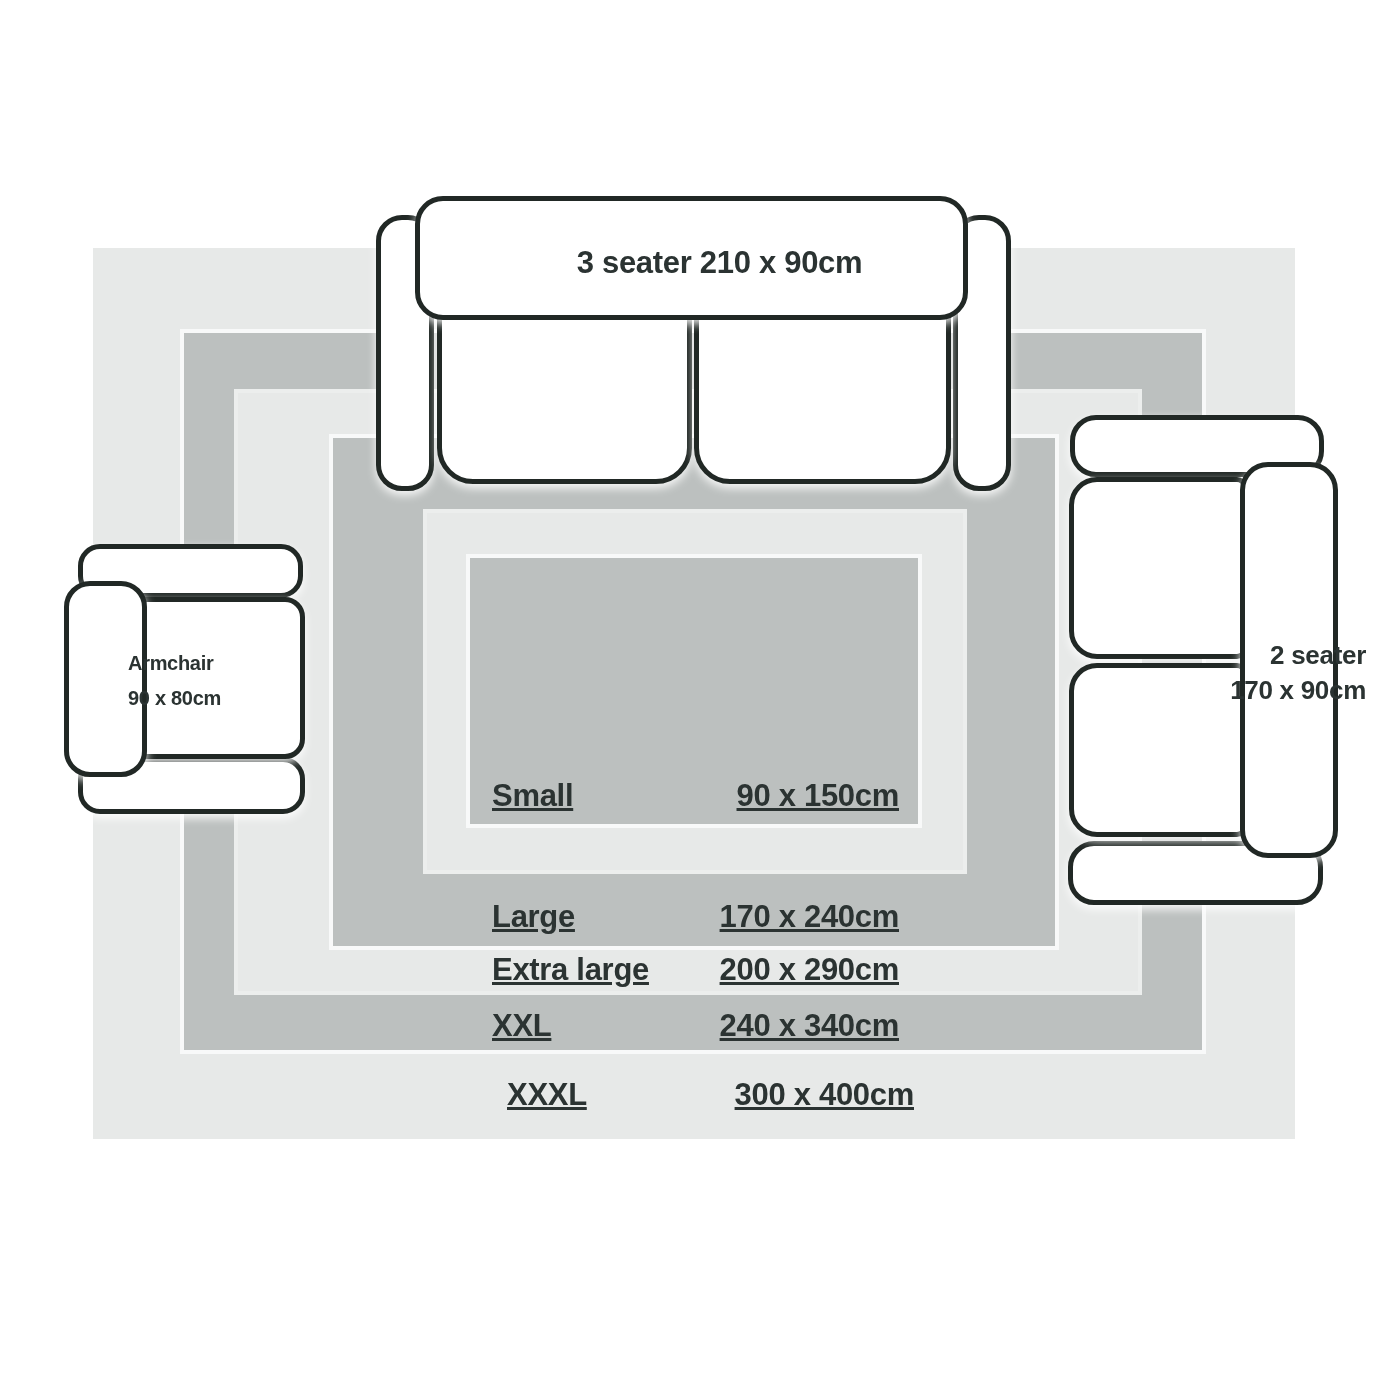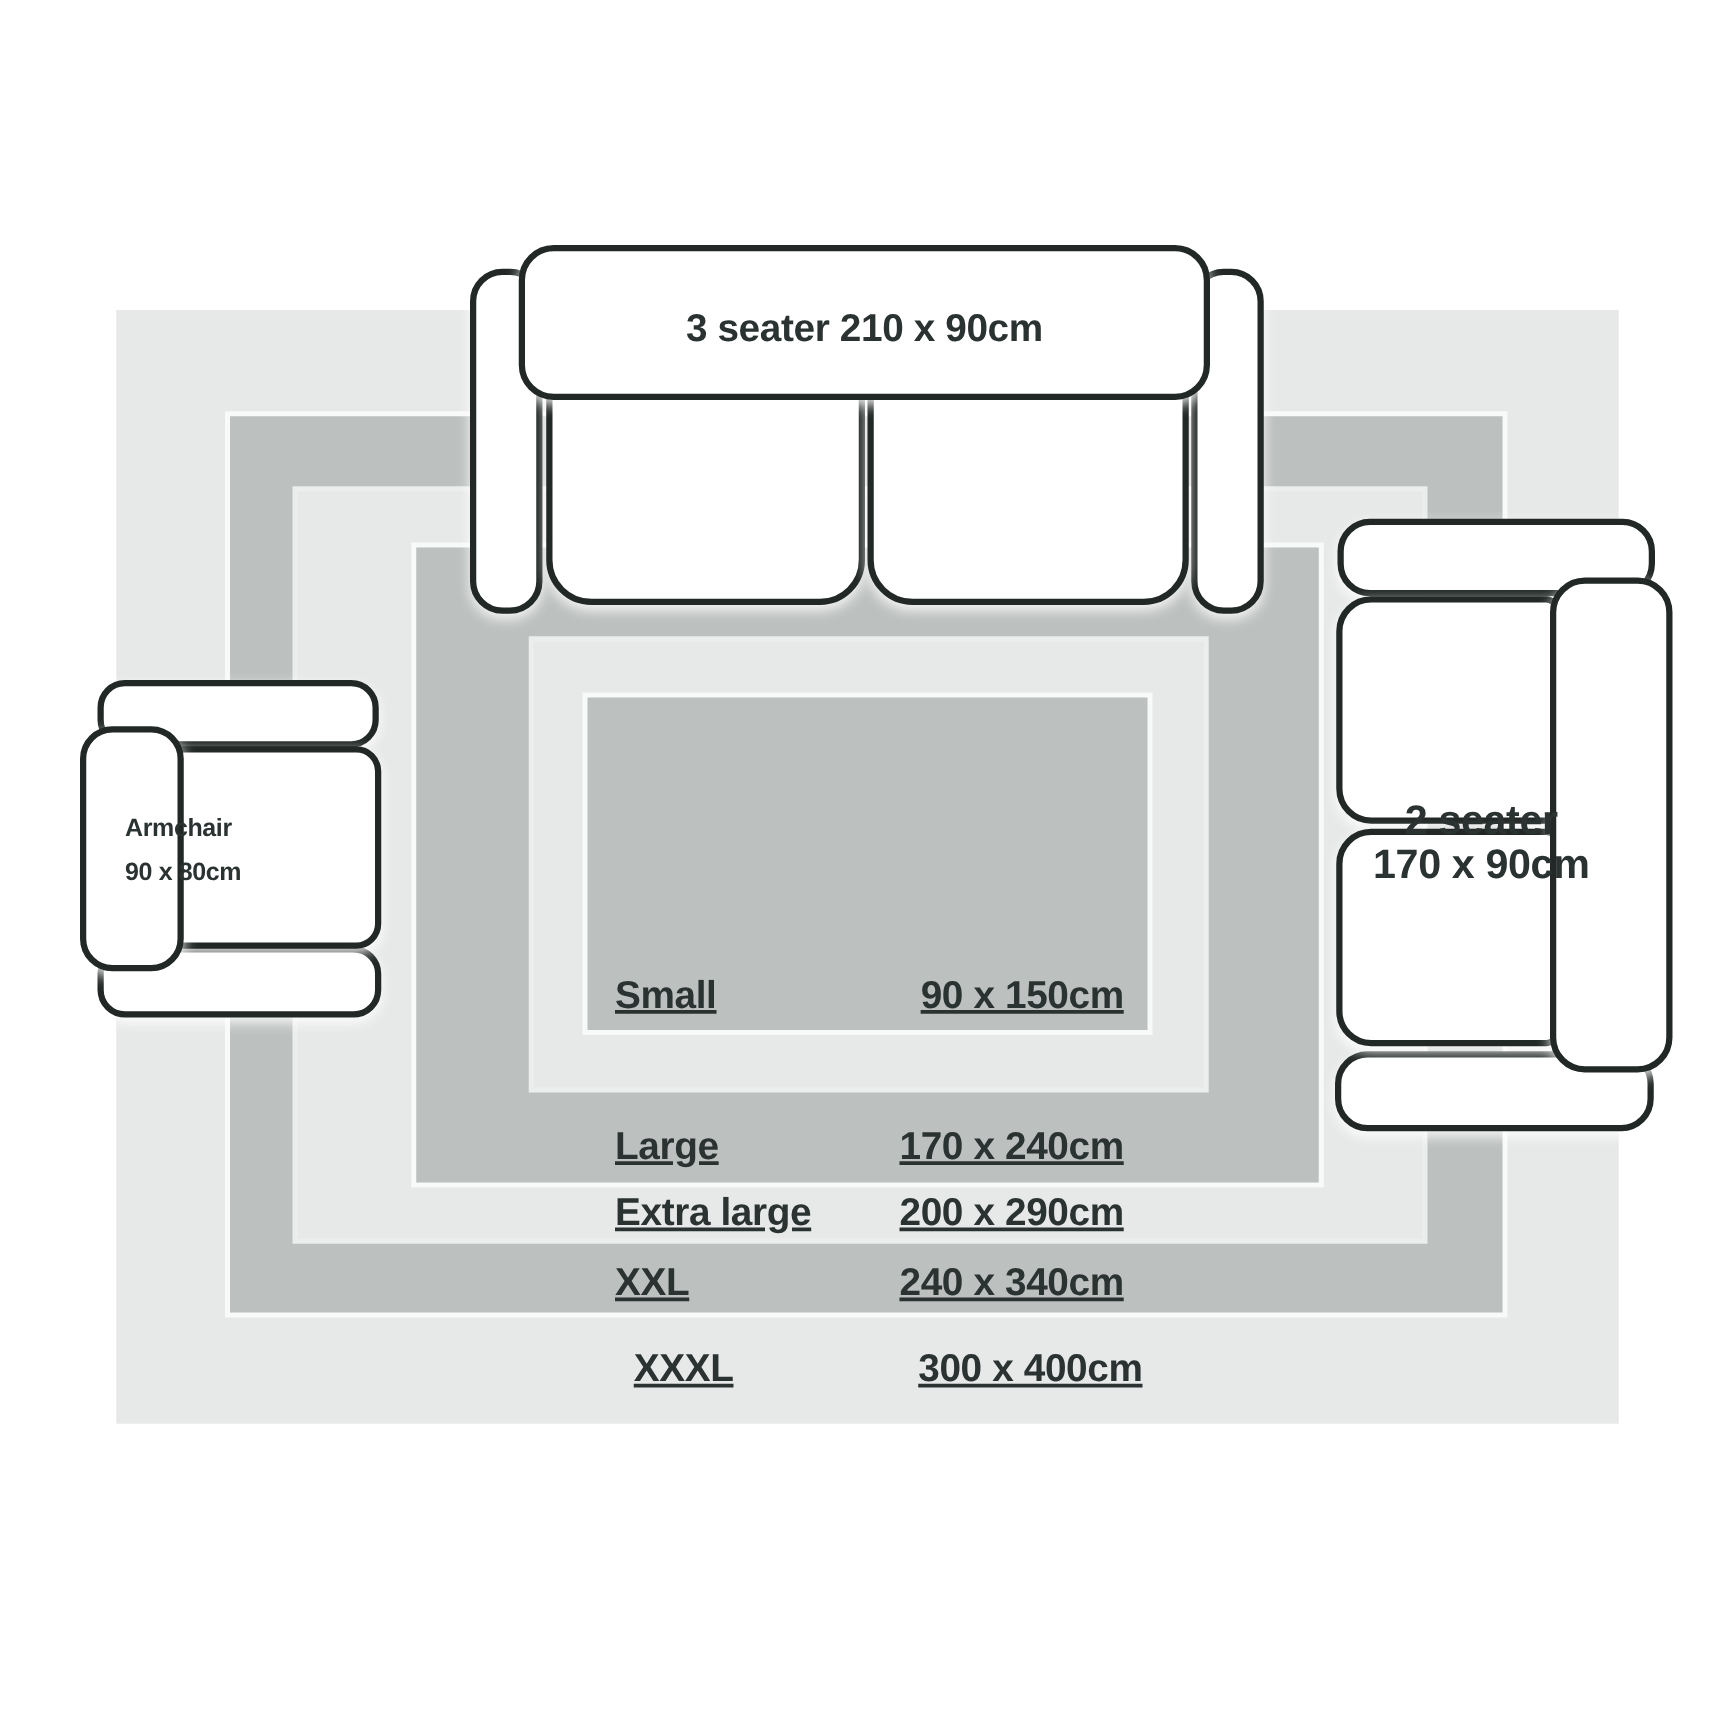--- a/index.html
+++ b/index.html
@@ -58,24 +58,25 @@
   
   #ac-arm-top    {left:78px;top:544px;width:225px;height:54px;border-radius:22px;}
   #ac-arm-bottom {left:78px;top:757px;width:227px;height:57px;border-radius:22px;}
   #ac-seat       {left:80px;top:597px;width:225px;height:162px;border-radius:10px 20px 20px 38px;}
   #ac-back       {left:64px;top:581px;width:83px;height:196px;border-radius:26px;}
 
   
   .furn-label{
     position:absolute;z-index:20;font-weight:bold;color:var(--text,#2b3332);
     letter-spacing:-0.3px;
+    padding-left:28px;
   }
   #label-3seater{left:415px;top:246px;width:553px;text-align:center;font-size:31px;line-height:34px;}
   #label-armchair{left:100px;top:646px;text-align:left;font-size:20px;line-height:35px;}
-  #label-2seater{left:1060px;top:638px;width:250px;text-align:center;font-size:33px;line-height:35px;}
+  #label-2seater{left:1088px;top:638px;width:250px;text-align:right;font-size:26px;line-height:35px;}
 </style>
 </head>
 <body>
 
 <div class="canvas">
 
   <div class="rug light" id="rug-xxxl"></div>
   <div class="rug dark sep" id="rug-xxl"></div>
   <div class="rug light sep" id="rug-xl"></div>
   <div class="rug dark sep" id="rug-large"></div>

